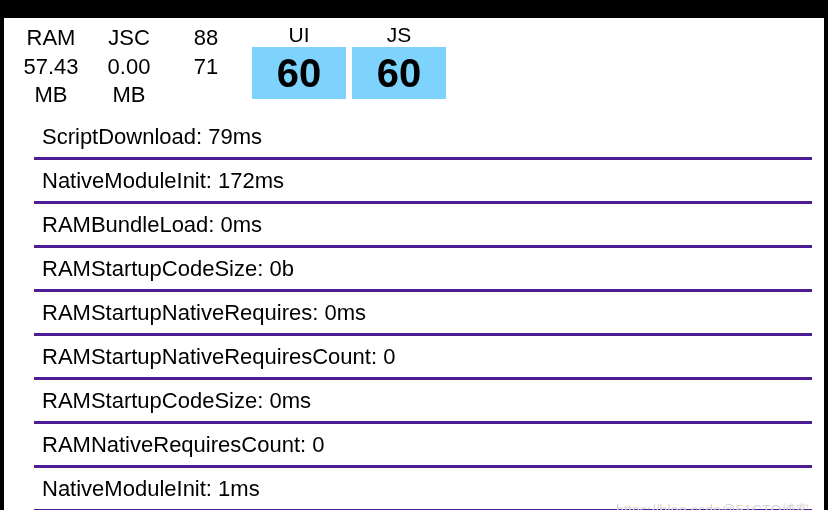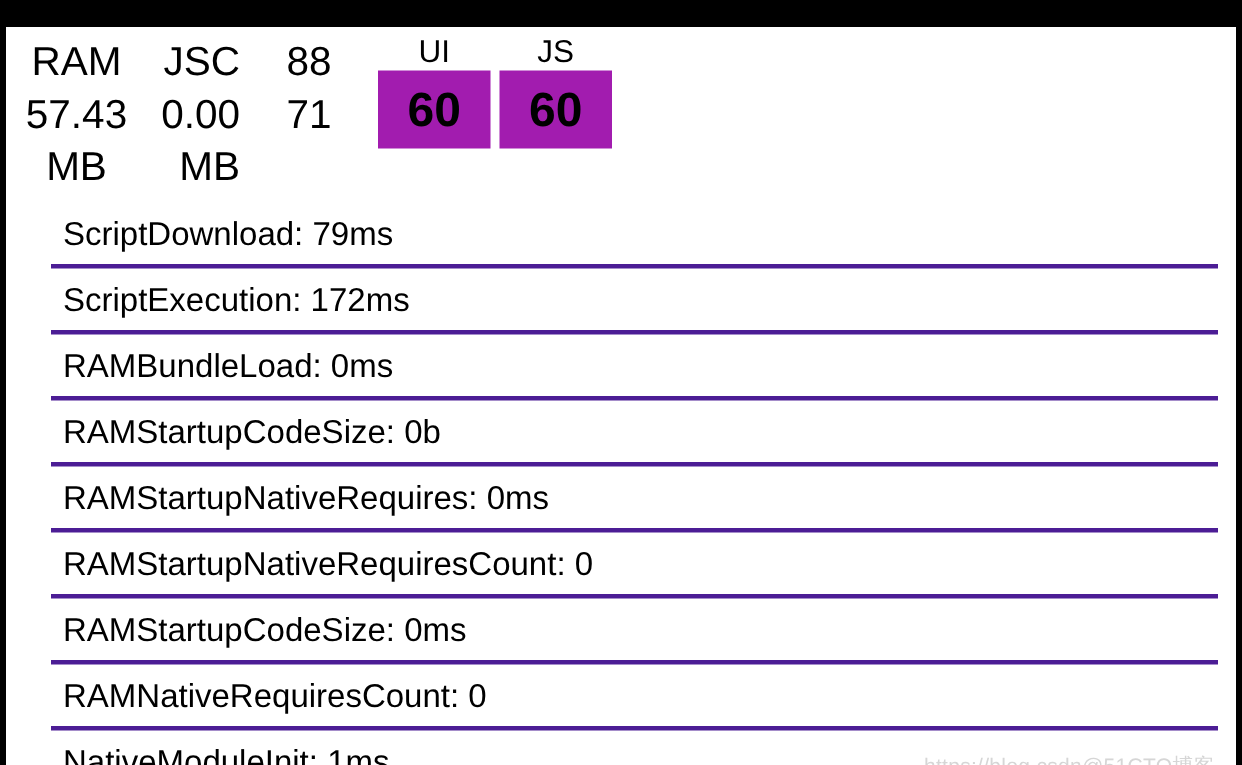--- a/index.html
+++ b/index.html
@@ -22,47 +22,47 @@
       background: #000;
       height: 18px;
     }
     .header {
       display: flex;
       align-items: flex-start;
       padding: 6px 6px 6px 6px;
     }
     .stat-block {
       text-align: center;
-      font-size: 27px;
+      font-size: 22px;
       line-height: 1.3;
       color: #000;
       padding: 0 6px;
       min-width: 76px;
     }
     .stat-block.ram { min-width: 82px; }
-    .stat-block.jsc { min-width: 74px; text-align: right; }
+    .stat-block.jsc { min-width: 74px; }
     .stat-block.views { min-width: 80px; }
     .fps-block {
       text-align: center;
       margin-left: 6px;
     }
     .fps-label {
       font-size: 21px;
       color: #000;
       line-height: 1;
       margin-bottom: 2px;
     }
     .fps-box {
-      background: #a21caf;
-      width: 75px;
+      background: #7dd3fc;
+      width: 94px;
       height: 52px;
       display: flex;
       align-items: center;
       justify-content: center;
-      font-size: 32px;
+      font-size: 40px;
       font-weight: 600;
       color: #000;
     }
     .metrics-list {
       padding: 0 0 0 30px;
     }
     .metric-row {
       font-size: 22px;
       color: #000;
       padding: 8px 0 7px 8px;
@@ -104,21 +104,21 @@
       <div class="fps-box">60</div>
     </div>
     <div class="fps-block">
       <div class="fps-label">JS</div>
       <div class="fps-box">60</div>
     </div>
   </div>
 
   <div class="metrics-list">
     <div class="metric-row">ScriptDownload: 79ms</div>
-    <div class="metric-row">ScriptExecution: 172ms</div>
+    <div class="metric-row">NativeModuleInit: 172ms</div>
     <div class="metric-row">RAMBundleLoad: 0ms</div>
     <div class="metric-row">RAMStartupCodeSize: 0b</div>
     <div class="metric-row">RAMStartupNativeRequires: 0ms</div>
     <div class="metric-row">RAMStartupNativeRequiresCount: 0</div>
     <div class="metric-row">RAMStartupCodeSize: 0ms</div>
     <div class="metric-row">RAMNativeRequiresCount: 0</div>
     <div class="metric-row">NativeModuleInit: 1ms</div>
     <div class="metric-row">NativeModuleMainThread: 2ms</div>
   </div>
 

